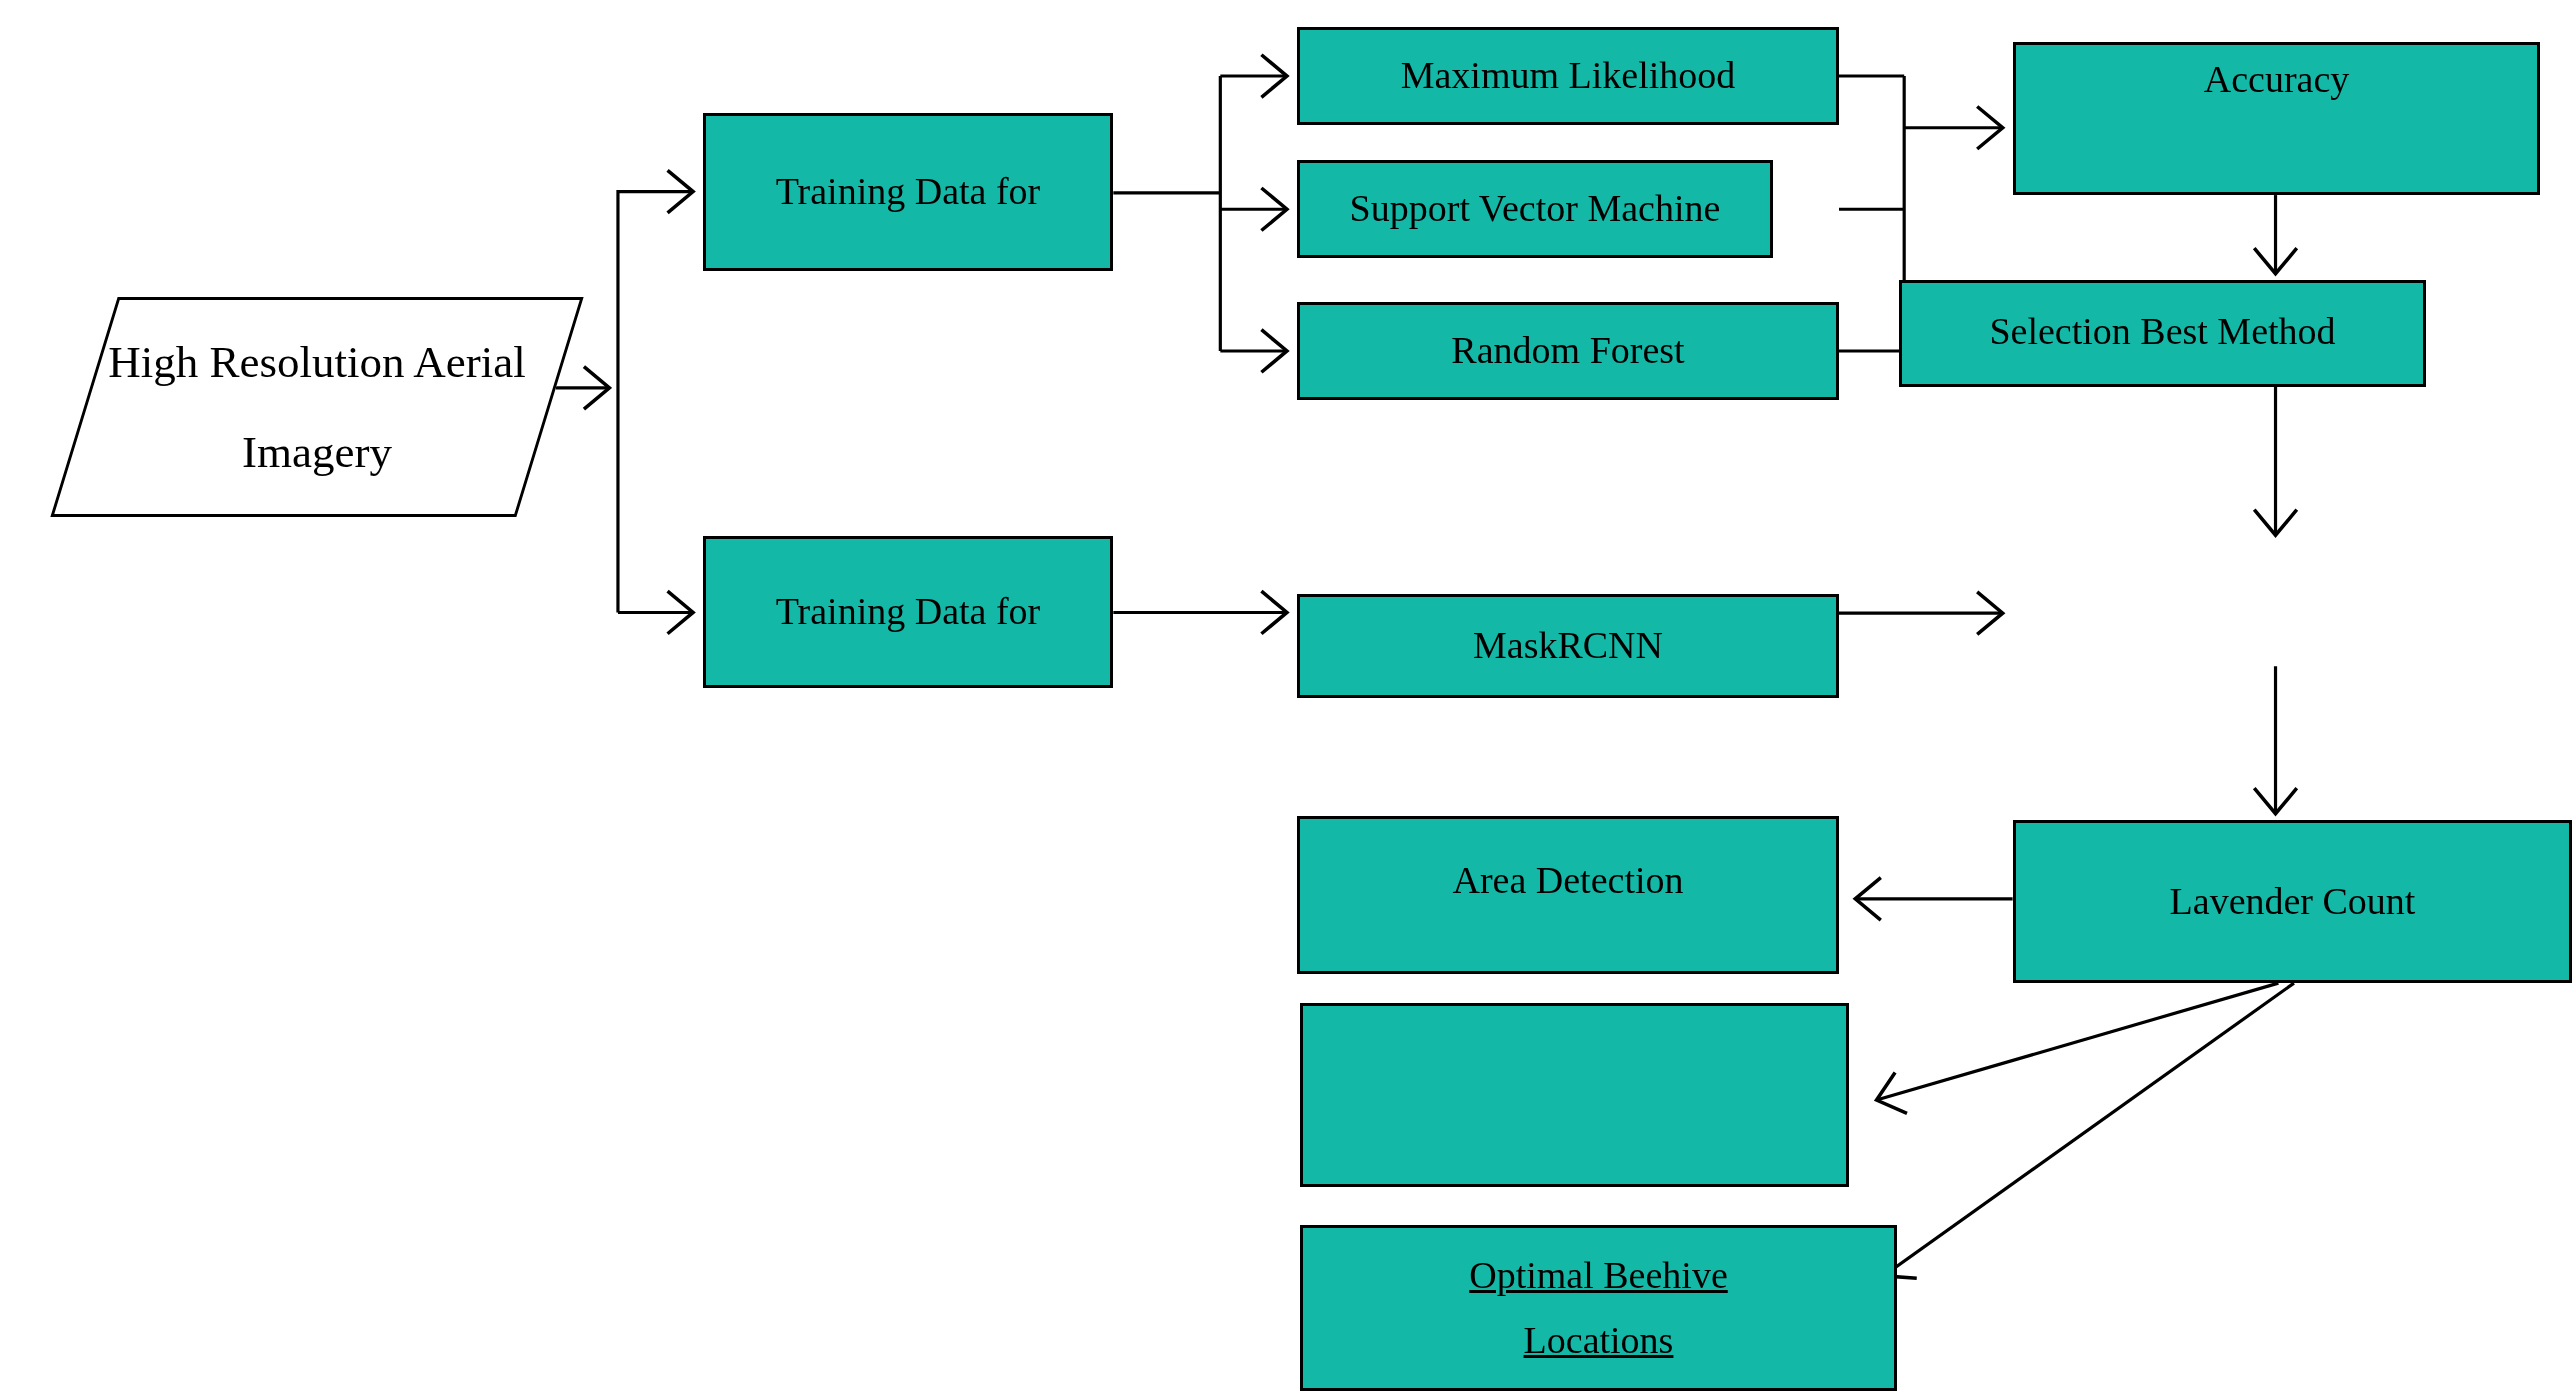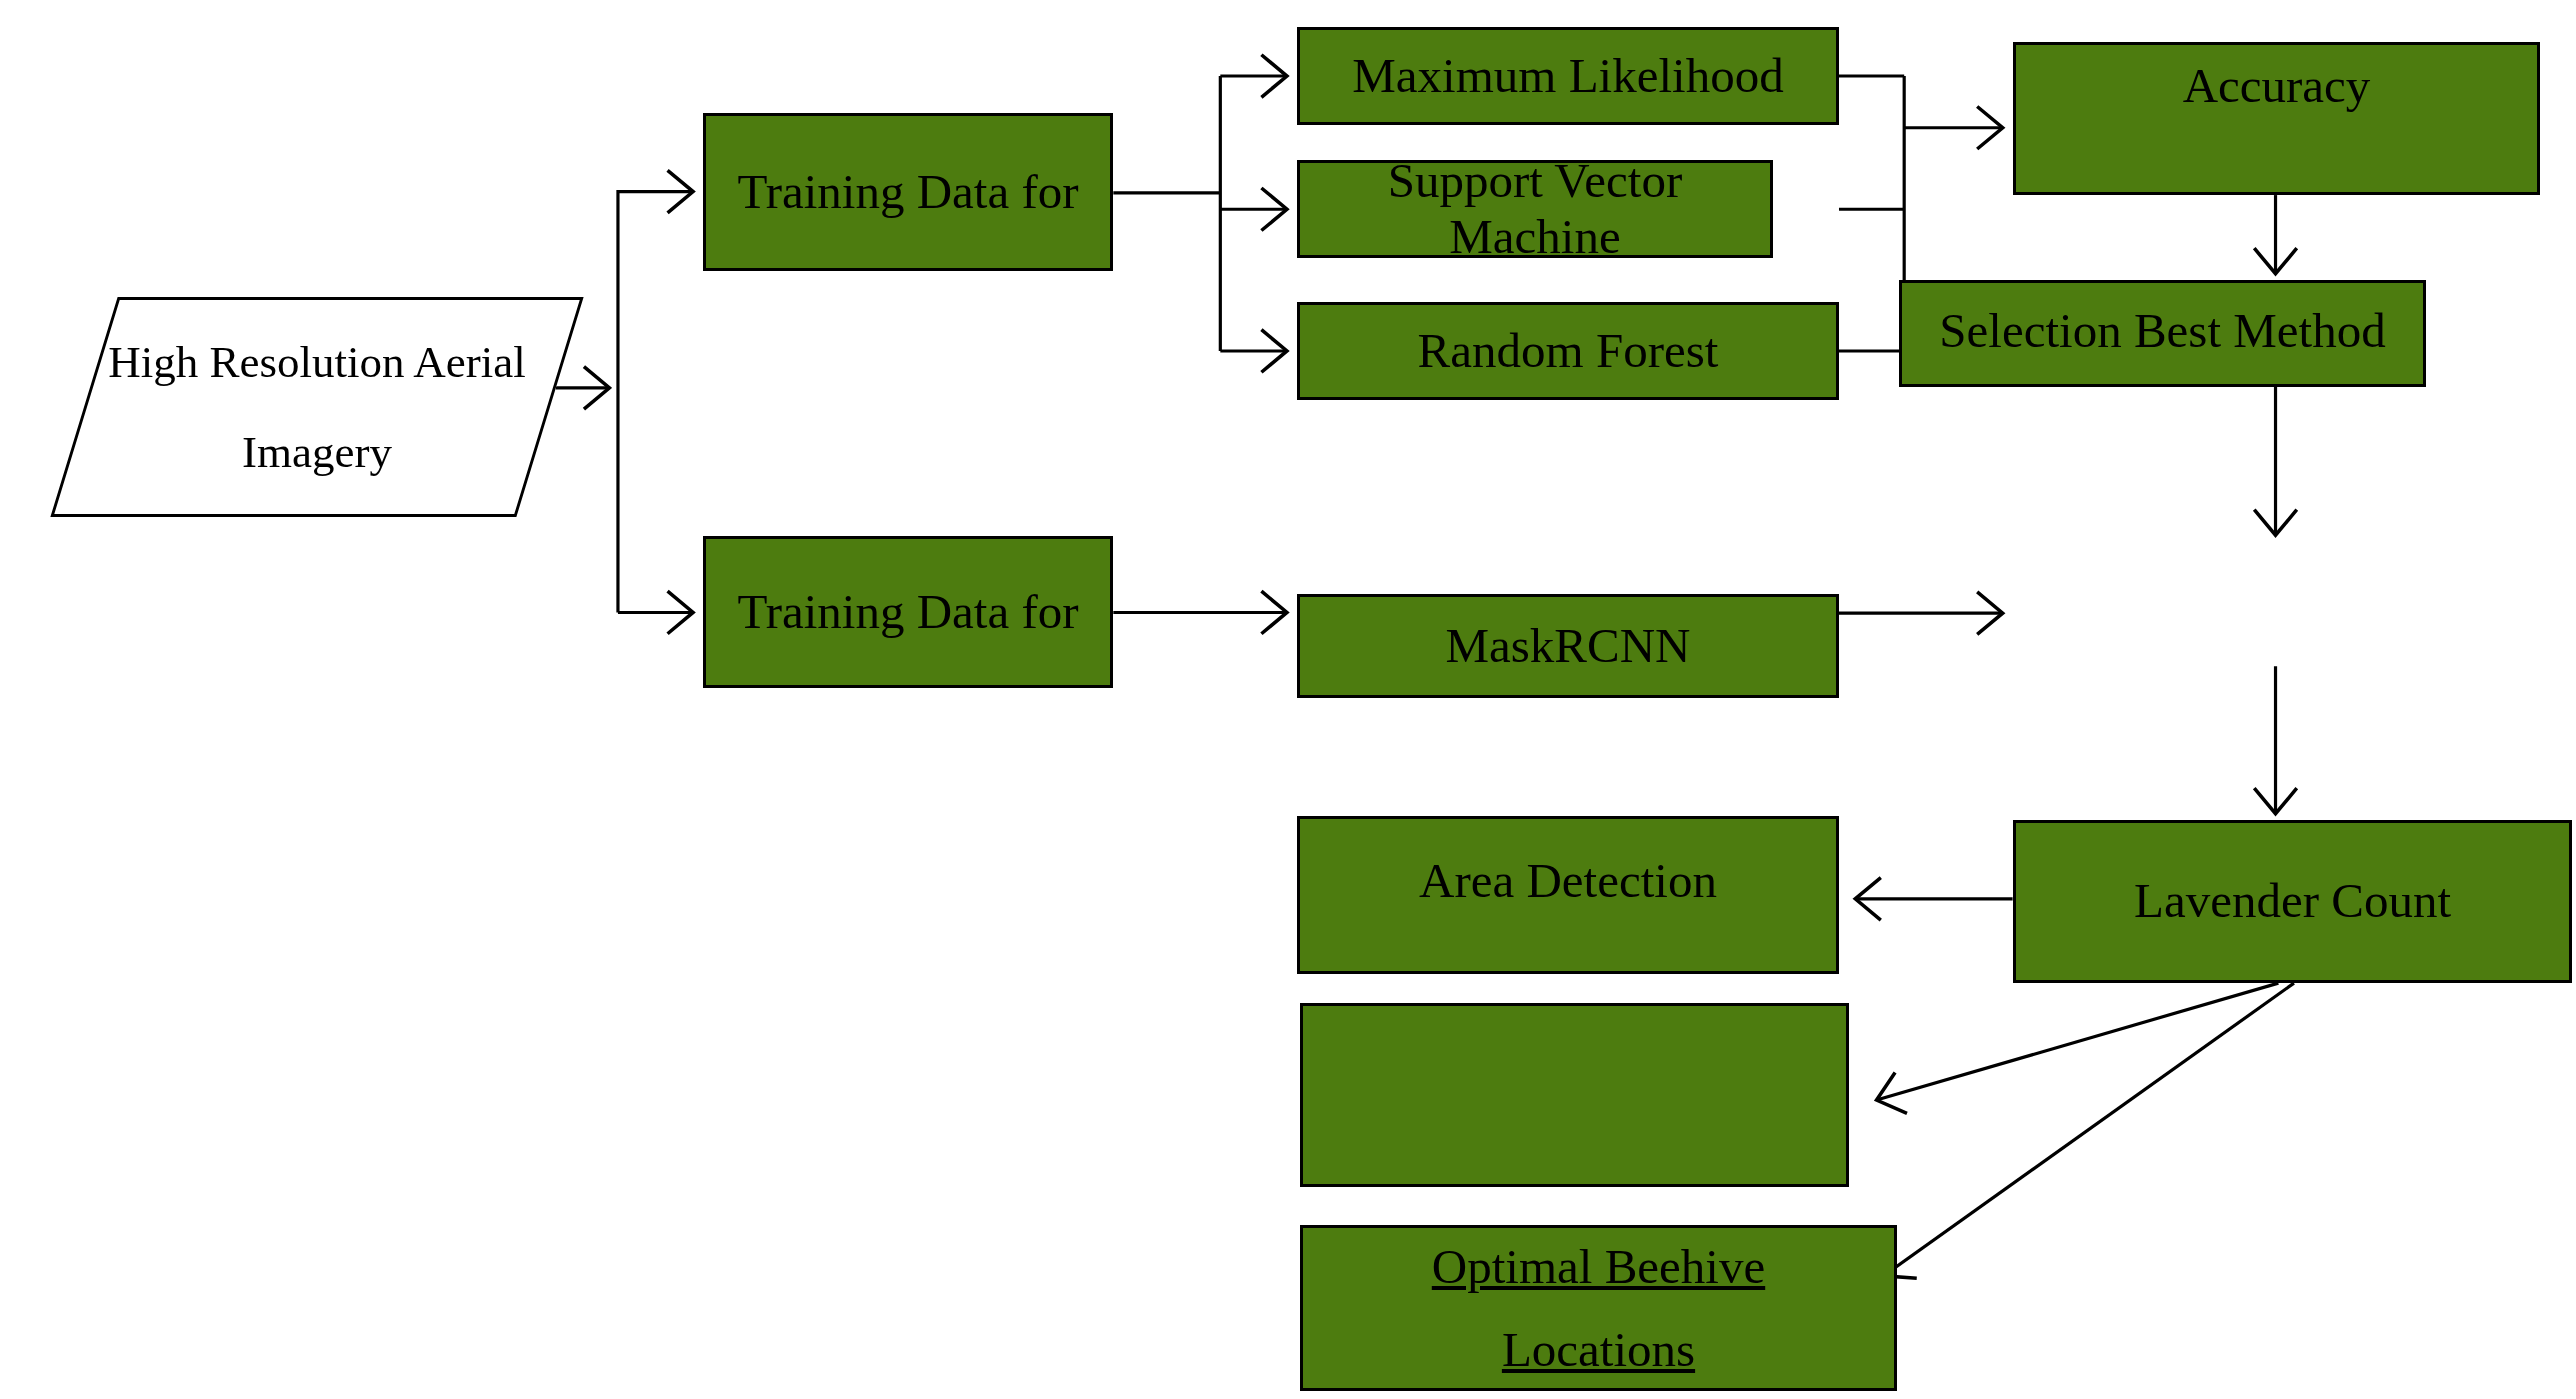--- a/index.html
+++ b/index.html
@@ -25,26 +25,26 @@
   }
   .wire {
     stroke: #000000;
     stroke-width: 4.5;
     fill: none;
   }
   .node {
     position: absolute;
     box-sizing: border-box;
     border: 3.5px solid #000000;
-    background: #4d7c0f;
+    background: #14b8a6;
     display: flex;
     align-items: center;
     justify-content: center;
     text-align: center;
-    font-size: 49px;
+    font-size: 38px;
     line-height: 1.15;
   }
   .node .lbl { display: block; }
   .two-line { line-height: 1.7; }
   .para {
     position: absolute;
     left: 84px;
     top: 297px;
     width: 466px;
     height: 220px;
@@ -124,21 +124,21 @@
   </div>
 
   <div class="node" style="left:1297px; top:160px; width:476px; height:98px;">
     <span class="lbl">Support Vector Machine</span>
   </div>
 
   <div class="node" style="left:1297px; top:302px; width:542px; height:98px;">
     <span class="lbl">Random Forest</span>
   </div>
 
-  <div class="node" style="left:2013px; top:42px; width:527px; height:153px; padding-bottom:78px;align-items:flex-end;">
+  <div class="node" style="left:2013px; top:42px; width:527px; height:153px; padding-bottom:78px;">
     <span class="lbl">Accuracy</span>
   </div>
 
   <div class="node" style="left:1899px; top:280px; width:527px; height:107px; padding-bottom:4px;">
     <span class="lbl">Selection Best Method</span>
   </div>
 
 
   <div class="node" style="left:1297px; top:558px; width:542px; height:104px;margin-top:36px;">
     <span class="lbl">MaskRCNN</span>

